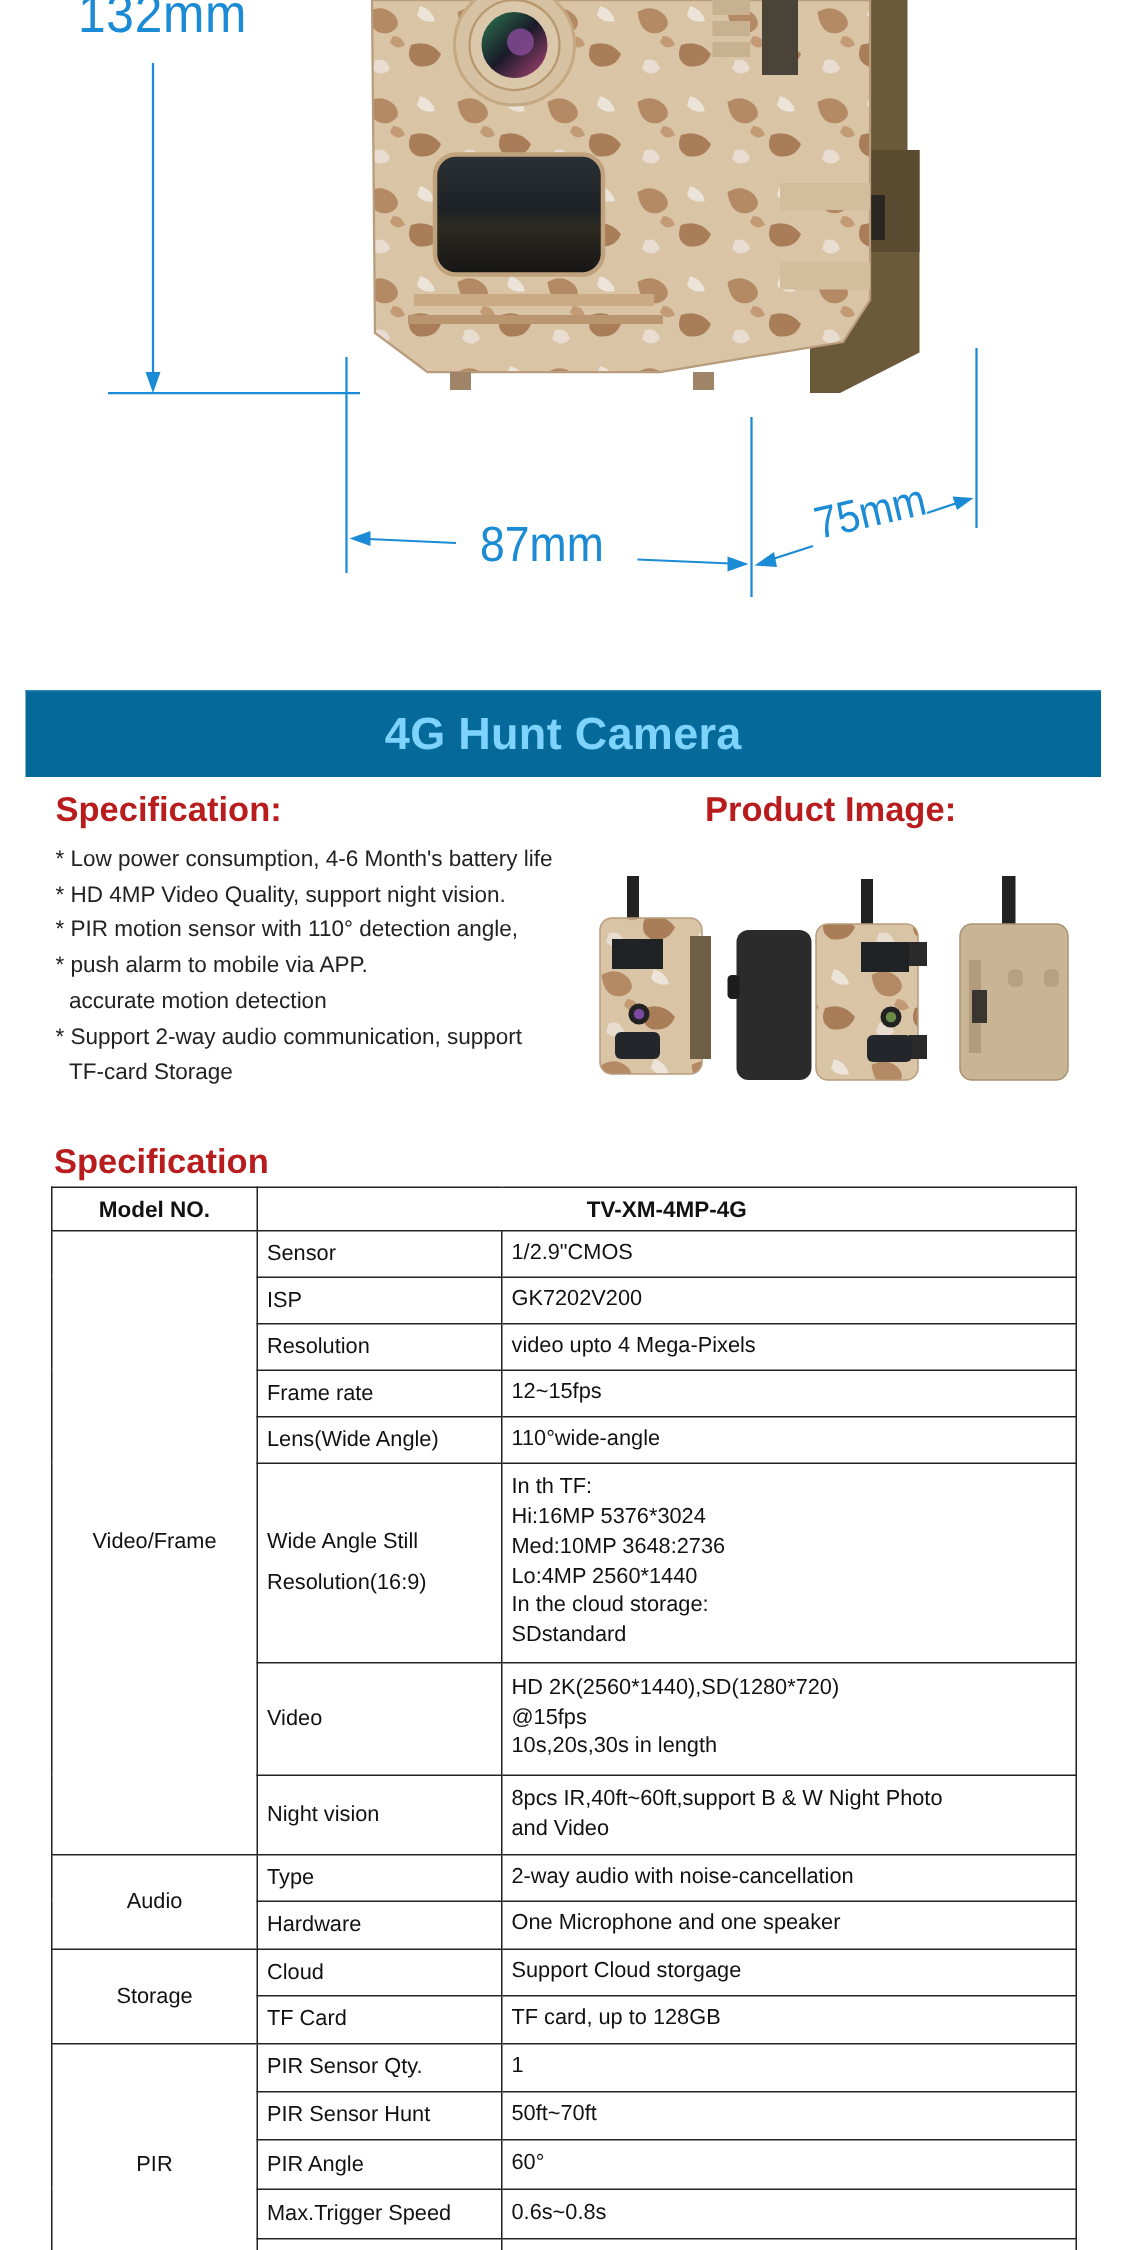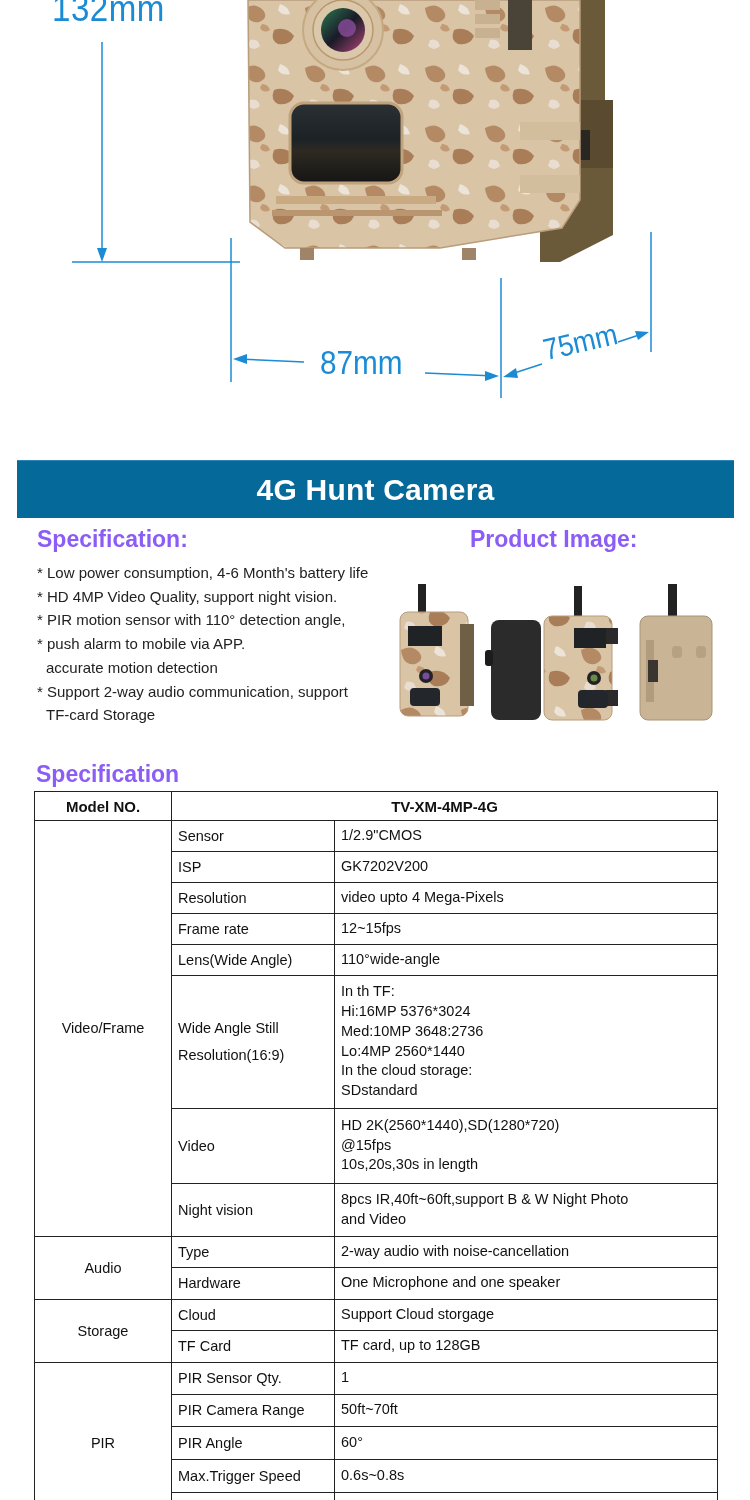--- a/index.html
+++ b/index.html
@@ -7,24 +7,24 @@
 
   
   .diagram { position: absolute; left: 0; top: 0; width: 750px; height: 420px; text-align: right; }
   .dim-label { position: absolute; color: #1a8bd4; font-family: "Liberation Sans", sans-serif; font-weight: normal; }
   .dim-132 { left: 52px; top: -12px; font-size: 36px; letter-spacing: 0.5px; transform: scaleX(0.92); transform-origin: left top; }
   .dim-87 { left: 320px; top: 344px; font-size: 33px; transform: scaleX(0.9); transform-origin: left top; }
   .dim-75 { left: 540px; top: 334px; font-size: 30px; transform: rotate(-13deg) scaleX(0.9); transform-origin: left top; }
 
   
   .banner { position: absolute; left: 17px; top: 460px; width: 717px; height: 57px; background: #05699a; border-top: 1px solid #2f86b5; display: flex; align-items: center; justify-content: center; }
-  .banner-title { color: #ffffff; font-size: 30px; font-weight: bold; letter-spacing: 0.2px; }
-
-  
-  .sec-heading { position: absolute; font-size: 23px; font-weight: bold; color: #8b5cf6; }
+  .banner-title { color: #7dd3fc; font-size: 30px; font-weight: bold; letter-spacing: 0.2px; }
+
+  
+  .sec-heading { position: absolute; font-size: 23px; font-weight: bold; color: #b91c1c; }
   .h-spec1 { left: 37px; top: 526px; }
   .h-prod { left: 470px; top: 526px; }
   .bullets { position: absolute; left: 37px; top: 561px; width: 370px; font-size: 15px; line-height: 23.7px; color: #222; }
   .bullets .b { white-space: nowrap; }
   .bullets .cont { padding-left: 9px; }
 
   .product-img { position: absolute; left: 396px; top: 582px; width: 332px; height: 140px; }
 
   .h-spec2 { left: 36px; top: 761px; font-size: 23px; }
 
@@ -242,21 +242,21 @@
     <td class="key">TF Card</td>
     <td class="val">TF card, up to 128GB</td>
   </tr>
 
   <tr style="height:32px">
     <td class="cat" rowspan="5">PIR</td>
     <td class="key">PIR Sensor Qty.</td>
     <td class="val">1</td>
   </tr>
   <tr style="height:32px">
-    <td class="key">PIR Camera Range</td>
+    <td class="key">PIR Sensor Hunt</td>
     <td class="val">50ft~70ft</td>
   </tr>
   <tr style="height:33px">
     <td class="key">PIR Angle</td>
     <td class="val">60°</td>
   </tr>
   <tr style="height:33px">
     <td class="key">Max.Trigger Speed</td>
     <td class="val">0.6s~0.8s</td>
   </tr>

